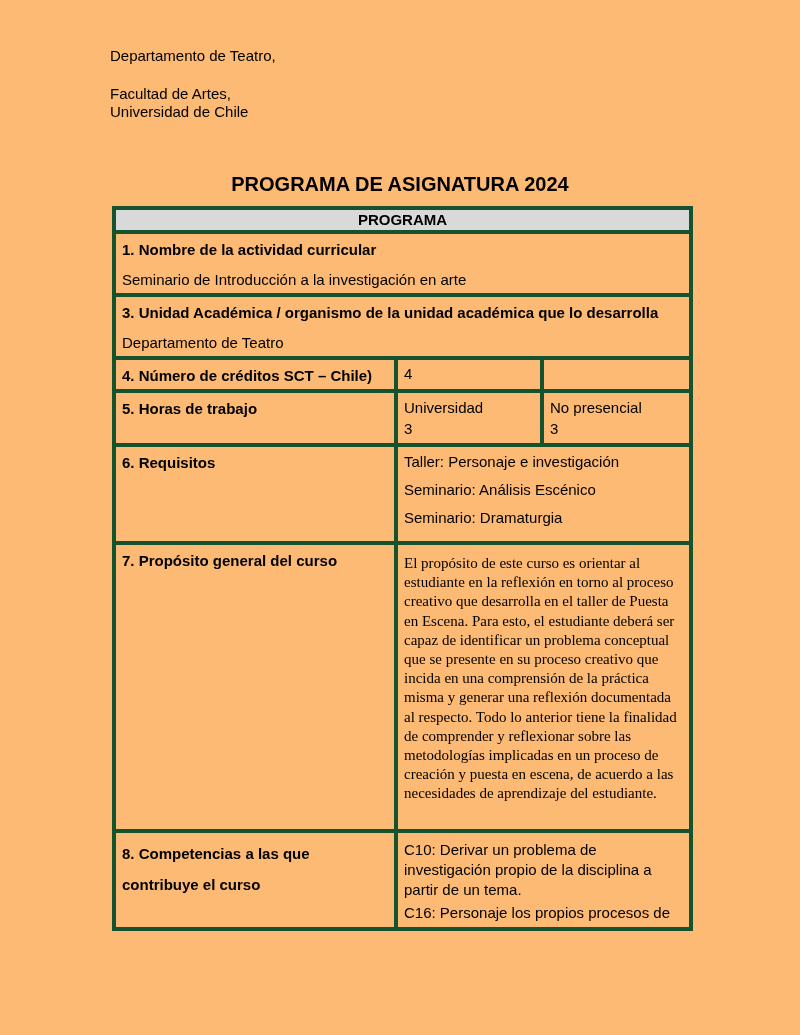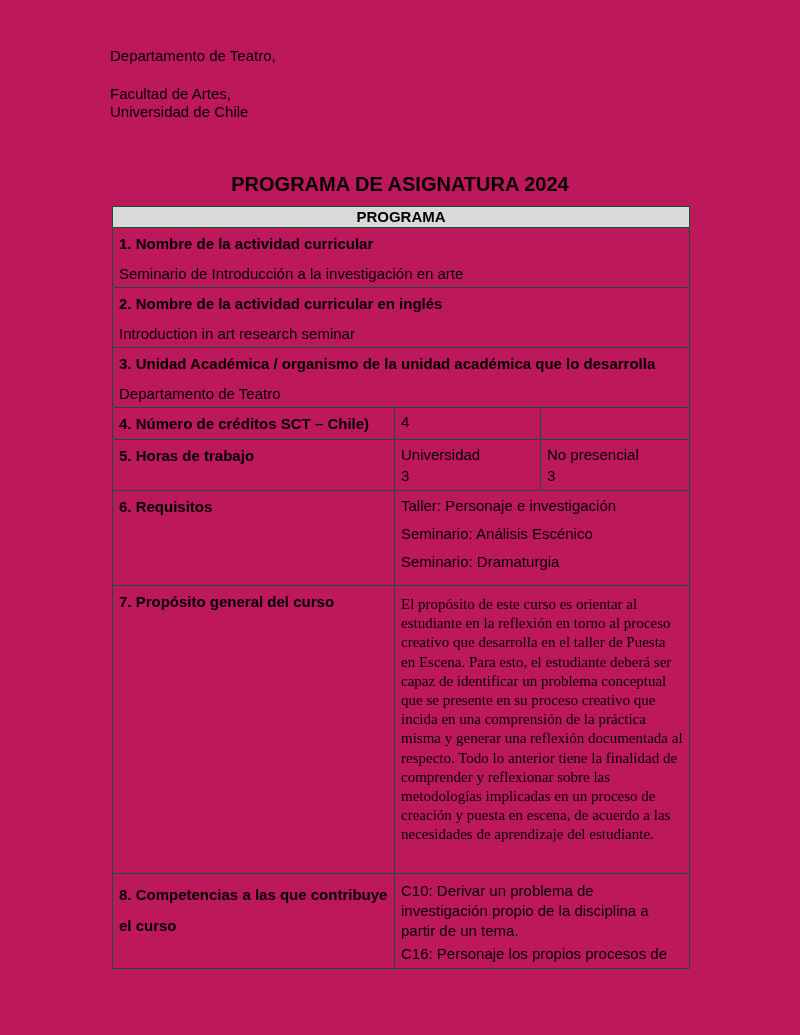--- a/index.html
+++ b/index.html
@@ -10,21 +10,21 @@
     background: #ffffff;
     color: #000000;
     font-family: "Liberation Sans", sans-serif;
     font-size: 15px;
   }
   .page {
     position: relative;
     width: 800px;
     height: 1035px;
     overflow: hidden;
-    background: #be185d;
+    background: #fdba74;
   }
   p { margin: 0; line-height: 19px; }
 
   .letterhead {
     position: absolute;
     left: 110px;
     top: 47px;
   }
   .lh-line { line-height: 18px; }
   .lh-first { margin-bottom: 20px; }
@@ -45,21 +45,21 @@
     top: 206px;
     width: 577px;
     border-collapse: collapse;
     table-layout: fixed;
     font-size: 15px;
   }
   col.c1 { width: 282px; }
   col.c2 { width: 146px; }
   col.c3 { width: 149px; }
   td {
-    border: 1px solid #14532d;
+    border: 4px solid #14532d;
     vertical-align: top;
     padding: 4px 6px;
     text-align: left;
   }
   .tr-header td {
     background: #d9d9d9;
     text-align: center;
     font-weight: 700;
     padding: 1px 4px;
     line-height: 18px;
@@ -119,26 +119,20 @@
         <td colspan="3">PROGRAMA</td>
       </tr>
 
       <tr class="tr1">
         <td colspan="3">
           <p class="cell-label">1. Nombre de la actividad curricular</p>
           <p class="cell-value">Seminario de Introducción a la investigación en arte</p>
         </td>
       </tr>
 
-      <tr class="tr2">
-        <td colspan="3">
-          <p class="cell-label">2. Nombre de la actividad curricular en inglés</p>
-          <p class="cell-value">Introduction in art research seminar</p>
-        </td>
-      </tr>
 
       <tr class="tr3">
         <td colspan="3">
           <p class="cell-label">3. Unidad Académica / organismo de la unidad académica que lo desarrolla</p>
           <p class="cell-value">Departamento de Teatro</p>
         </td>
       </tr>
 
       <tr class="tr4">
         <td>

